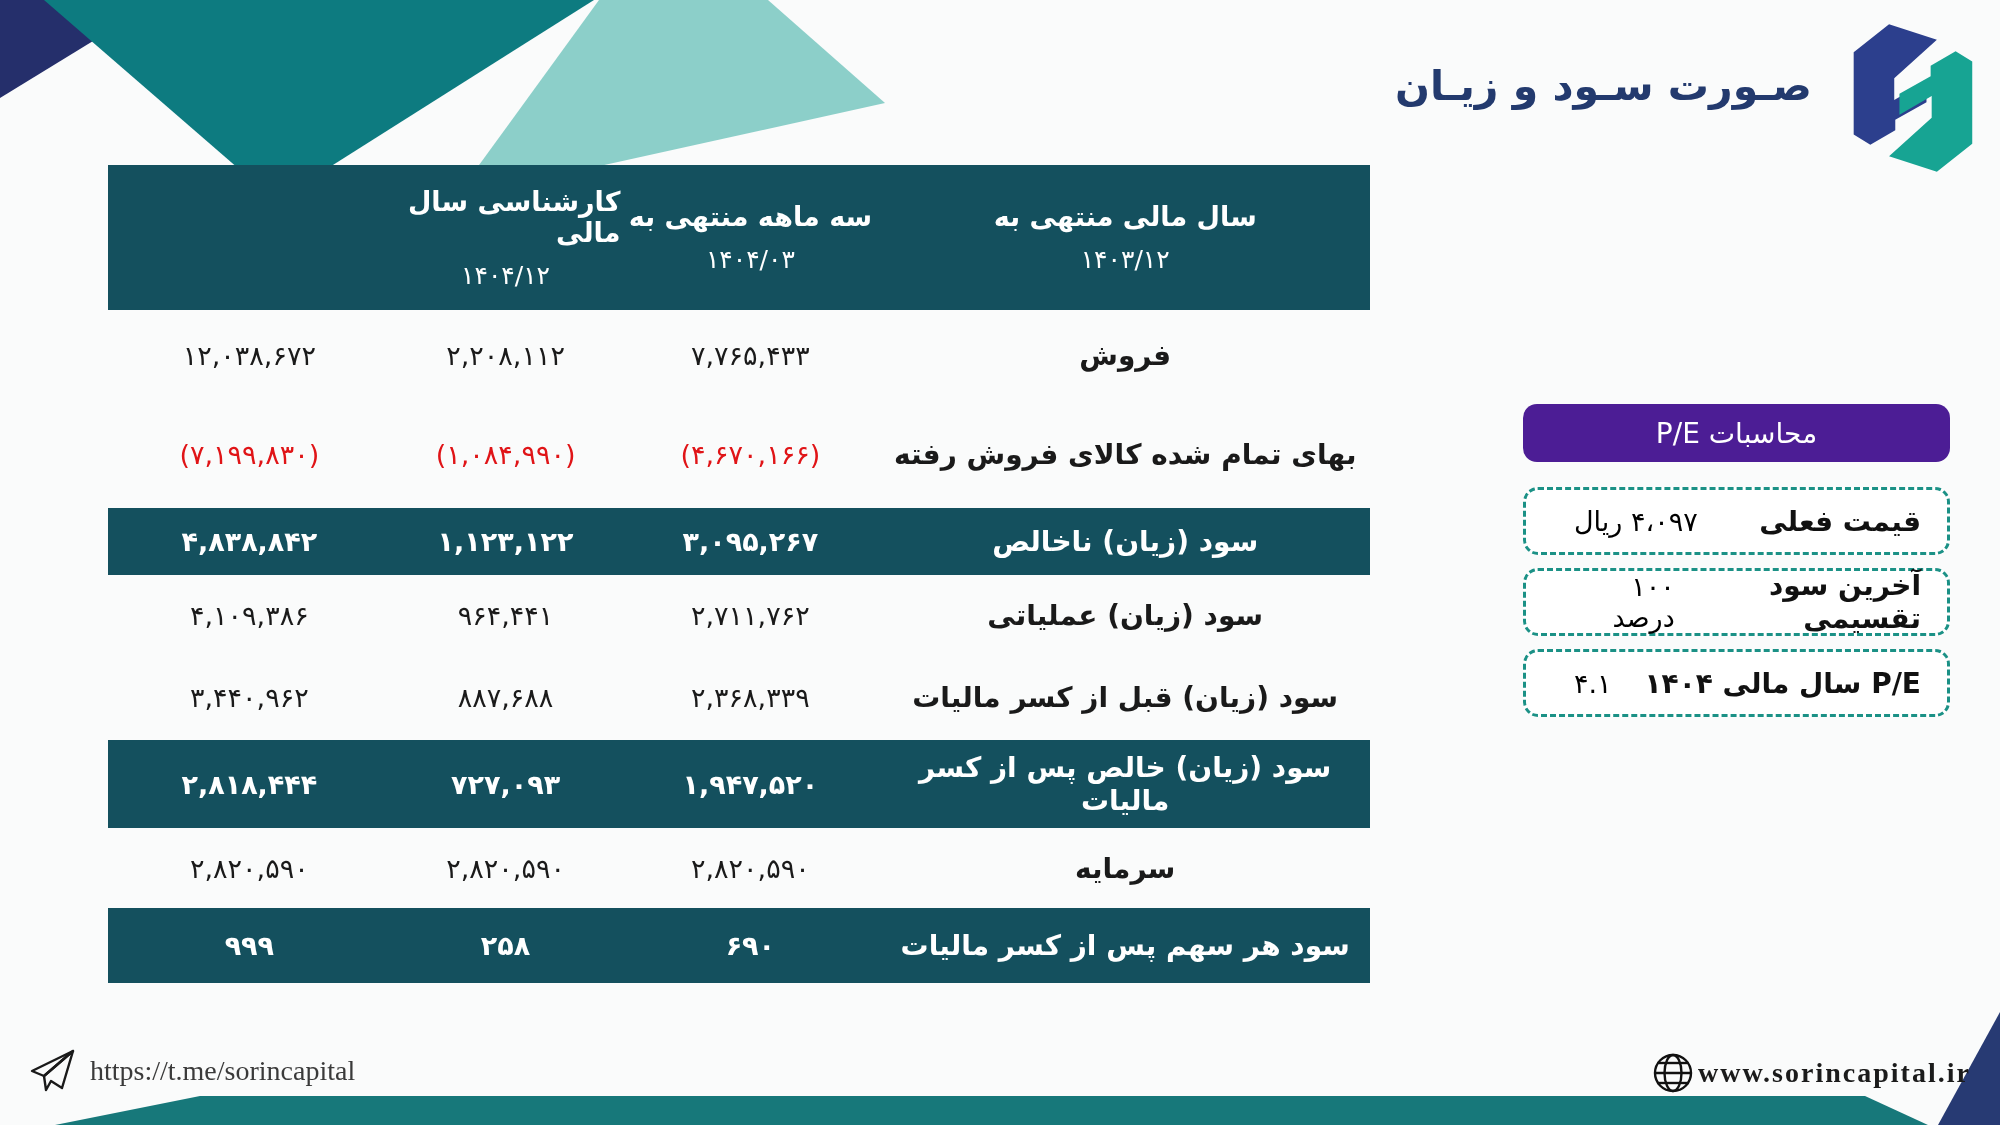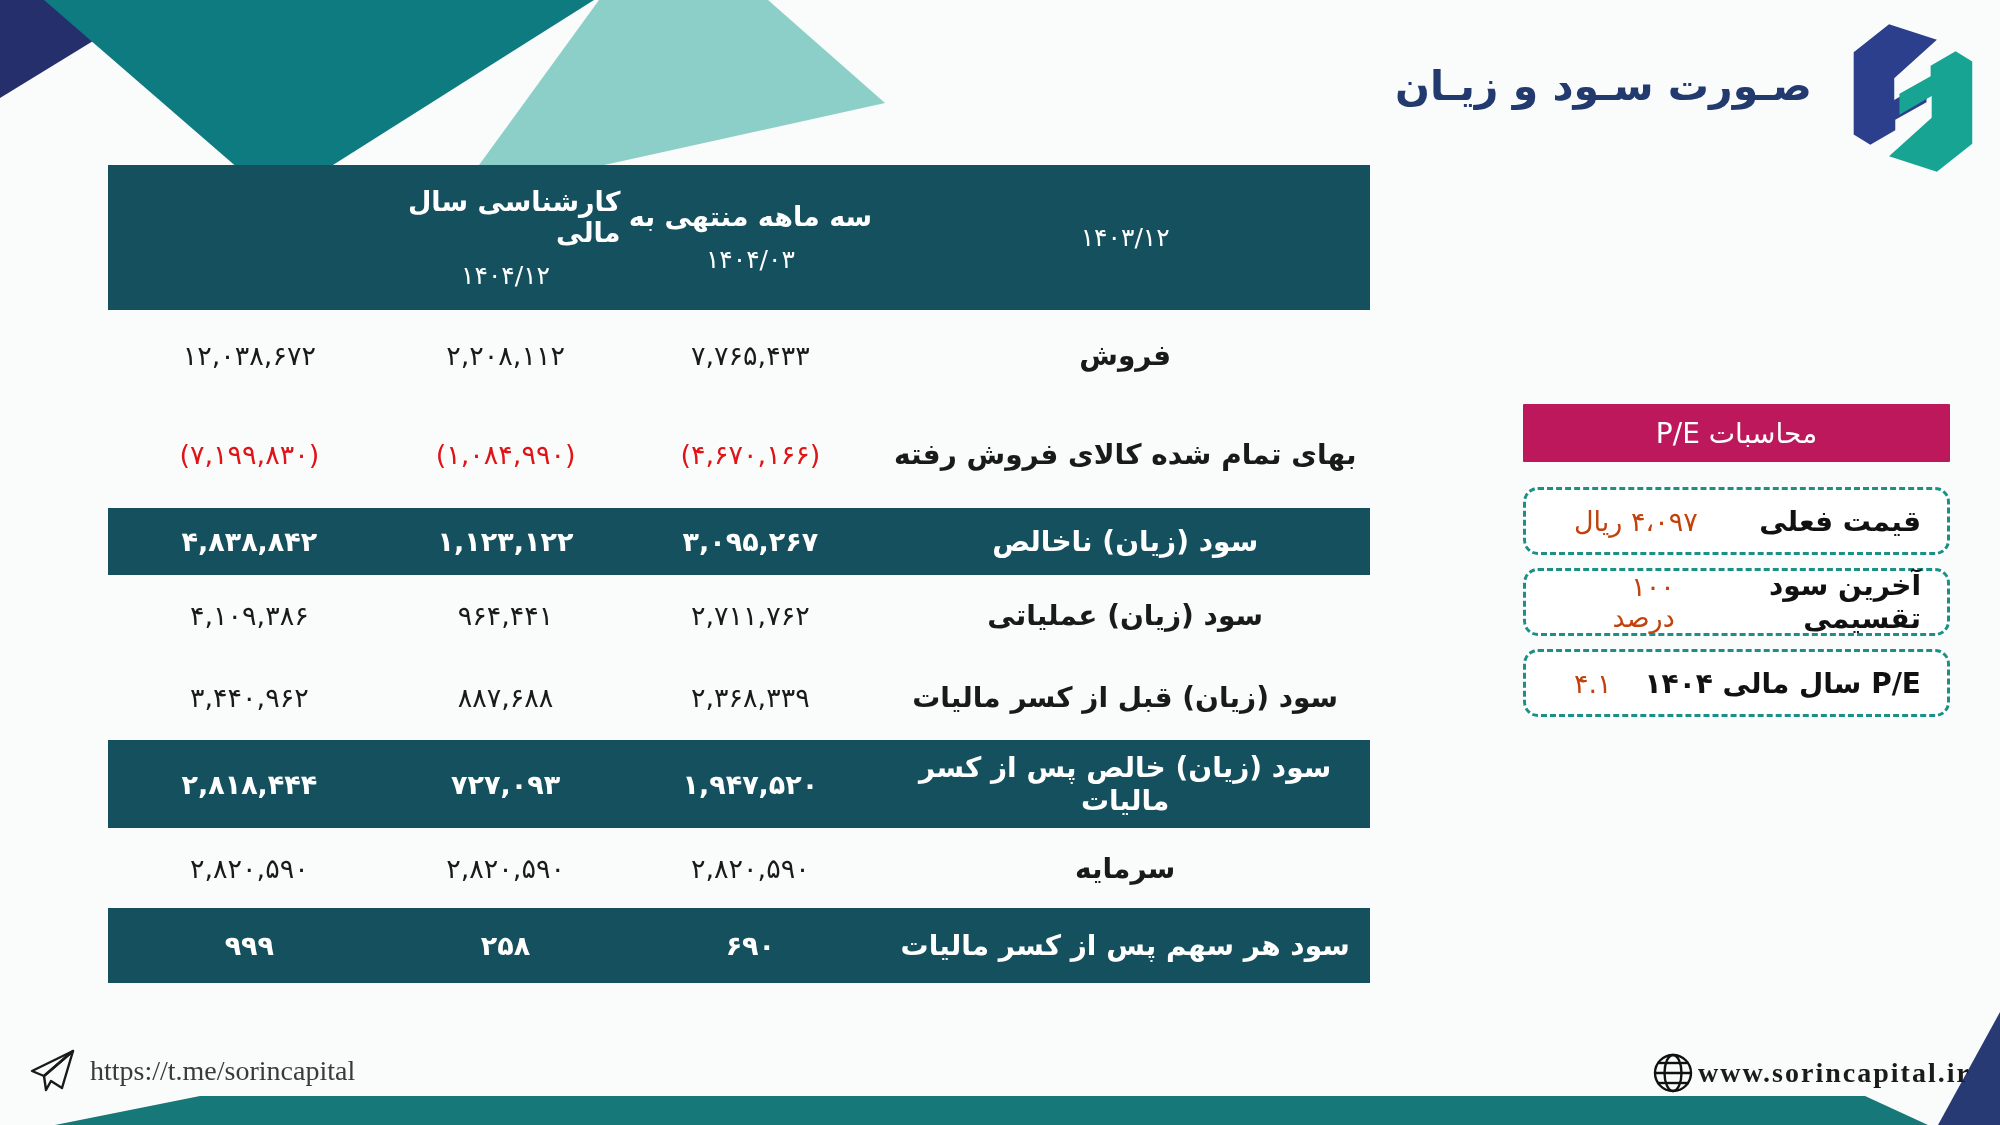--- a/index.html
+++ b/index.html
@@ -40,32 +40,32 @@
   .t-row .lbl{font-size:28px;font-weight:bold;direction:rtl;}
   .t-row .num{font-size:27px;direction:ltr;unicode-bidi:isolate;}
   .t-row.hl{background:#14505e;color:#ffffff;}
   .t-row.hl .num{font-weight:bold;}
   .t-row.neg .num{color:#e01417;}
   .h90{height:90px}.h108{height:108px}.h67{height:67px}.h80{height:80px}
   .h85{height:85px}.h88{height:88px}.h75{height:75px}
   
   .pe-panel{position:absolute;top:404px;left:1523px;width:427px;direction:rtl;}
   .pe-head{
-    height:58px;background:#be185d;color:#fff;border-radius:1px;
+    height:58px;background:#4c1d95;color:#fff;border-radius:14px;
     display:flex;align-items:center;justify-content:center;
     font-size:28px;margin-bottom:25px;
   }
   .pe-box{
     box-sizing:border-box;height:68px;margin-bottom:13px;
     border:3px dashed #1b9186;border-radius:15px;background:#ffffff;
     display:flex;align-items:center;justify-content:space-between;
     padding:0 26px 0 48px;
   }
   .pe-box .pe-label{font-size:28px;font-weight:bold;color:#111;}
-  .pe-box .pe-value{font-size:27px;color:#c2410c;direction:rtl;}
+  .pe-box .pe-value{font-size:27px;color:#000000;direction:rtl;}
   
   .footer-left{position:absolute;left:28px;top:1048px;display:flex;align-items:center;gap:14px;}
   .footer-left .url{
     font-family:"Liberation Serif",serif;font-size:28px;color:#3a3a3a;text-align:center;
   }
   .footer-right{position:absolute;left:1652px;top:1052px;display:flex;align-items:center;gap:4px;}
   .footer-right .url{
     font-family:"Liberation Serif",serif;font-size:28px;font-weight:bold;
     color:#1b1b1b;letter-spacing:2px;
   }
@@ -87,20 +87,21 @@
 
 <div class="page-title">صـورت سـود و زیـان</div>
 <svg class="logo" viewBox="0 0 132 150">
   <path d="M42 4 L88 19 L47 56 L47 77 L78 59 L78 79 L48 96 L48 106 L24 120 L8 110 L8 31 Z" fill="#2c3f8d"></path>
   <path d="M42 4 L88 19 L47 56 L47 77 L78 59 L78 79 L48 96 L48 106 L24 120 L8 110 L8 31 Z" fill="#17a493" transform="rotate(180 65 75)"></path>
 </svg>
 
 <div class="pl-table">
   <div class="t-head">
     <div class="cell">
+      <span class="c-label">سال مالی منتهی به</span>
       <span class="c-date">۱۴۰۳/۱۲</span>
     </div>
     <div class="cell">
       <span class="c-label">سه ماهه منتهی به</span>
       <span class="c-date">۱۴۰۴/۰۳</span>
     </div>
     <div class="cell">
       <span class="c-label">کارشناسی سال مالی</span>
       <span class="c-date">۱۴۰۴/۱۲</span>
     </div>

